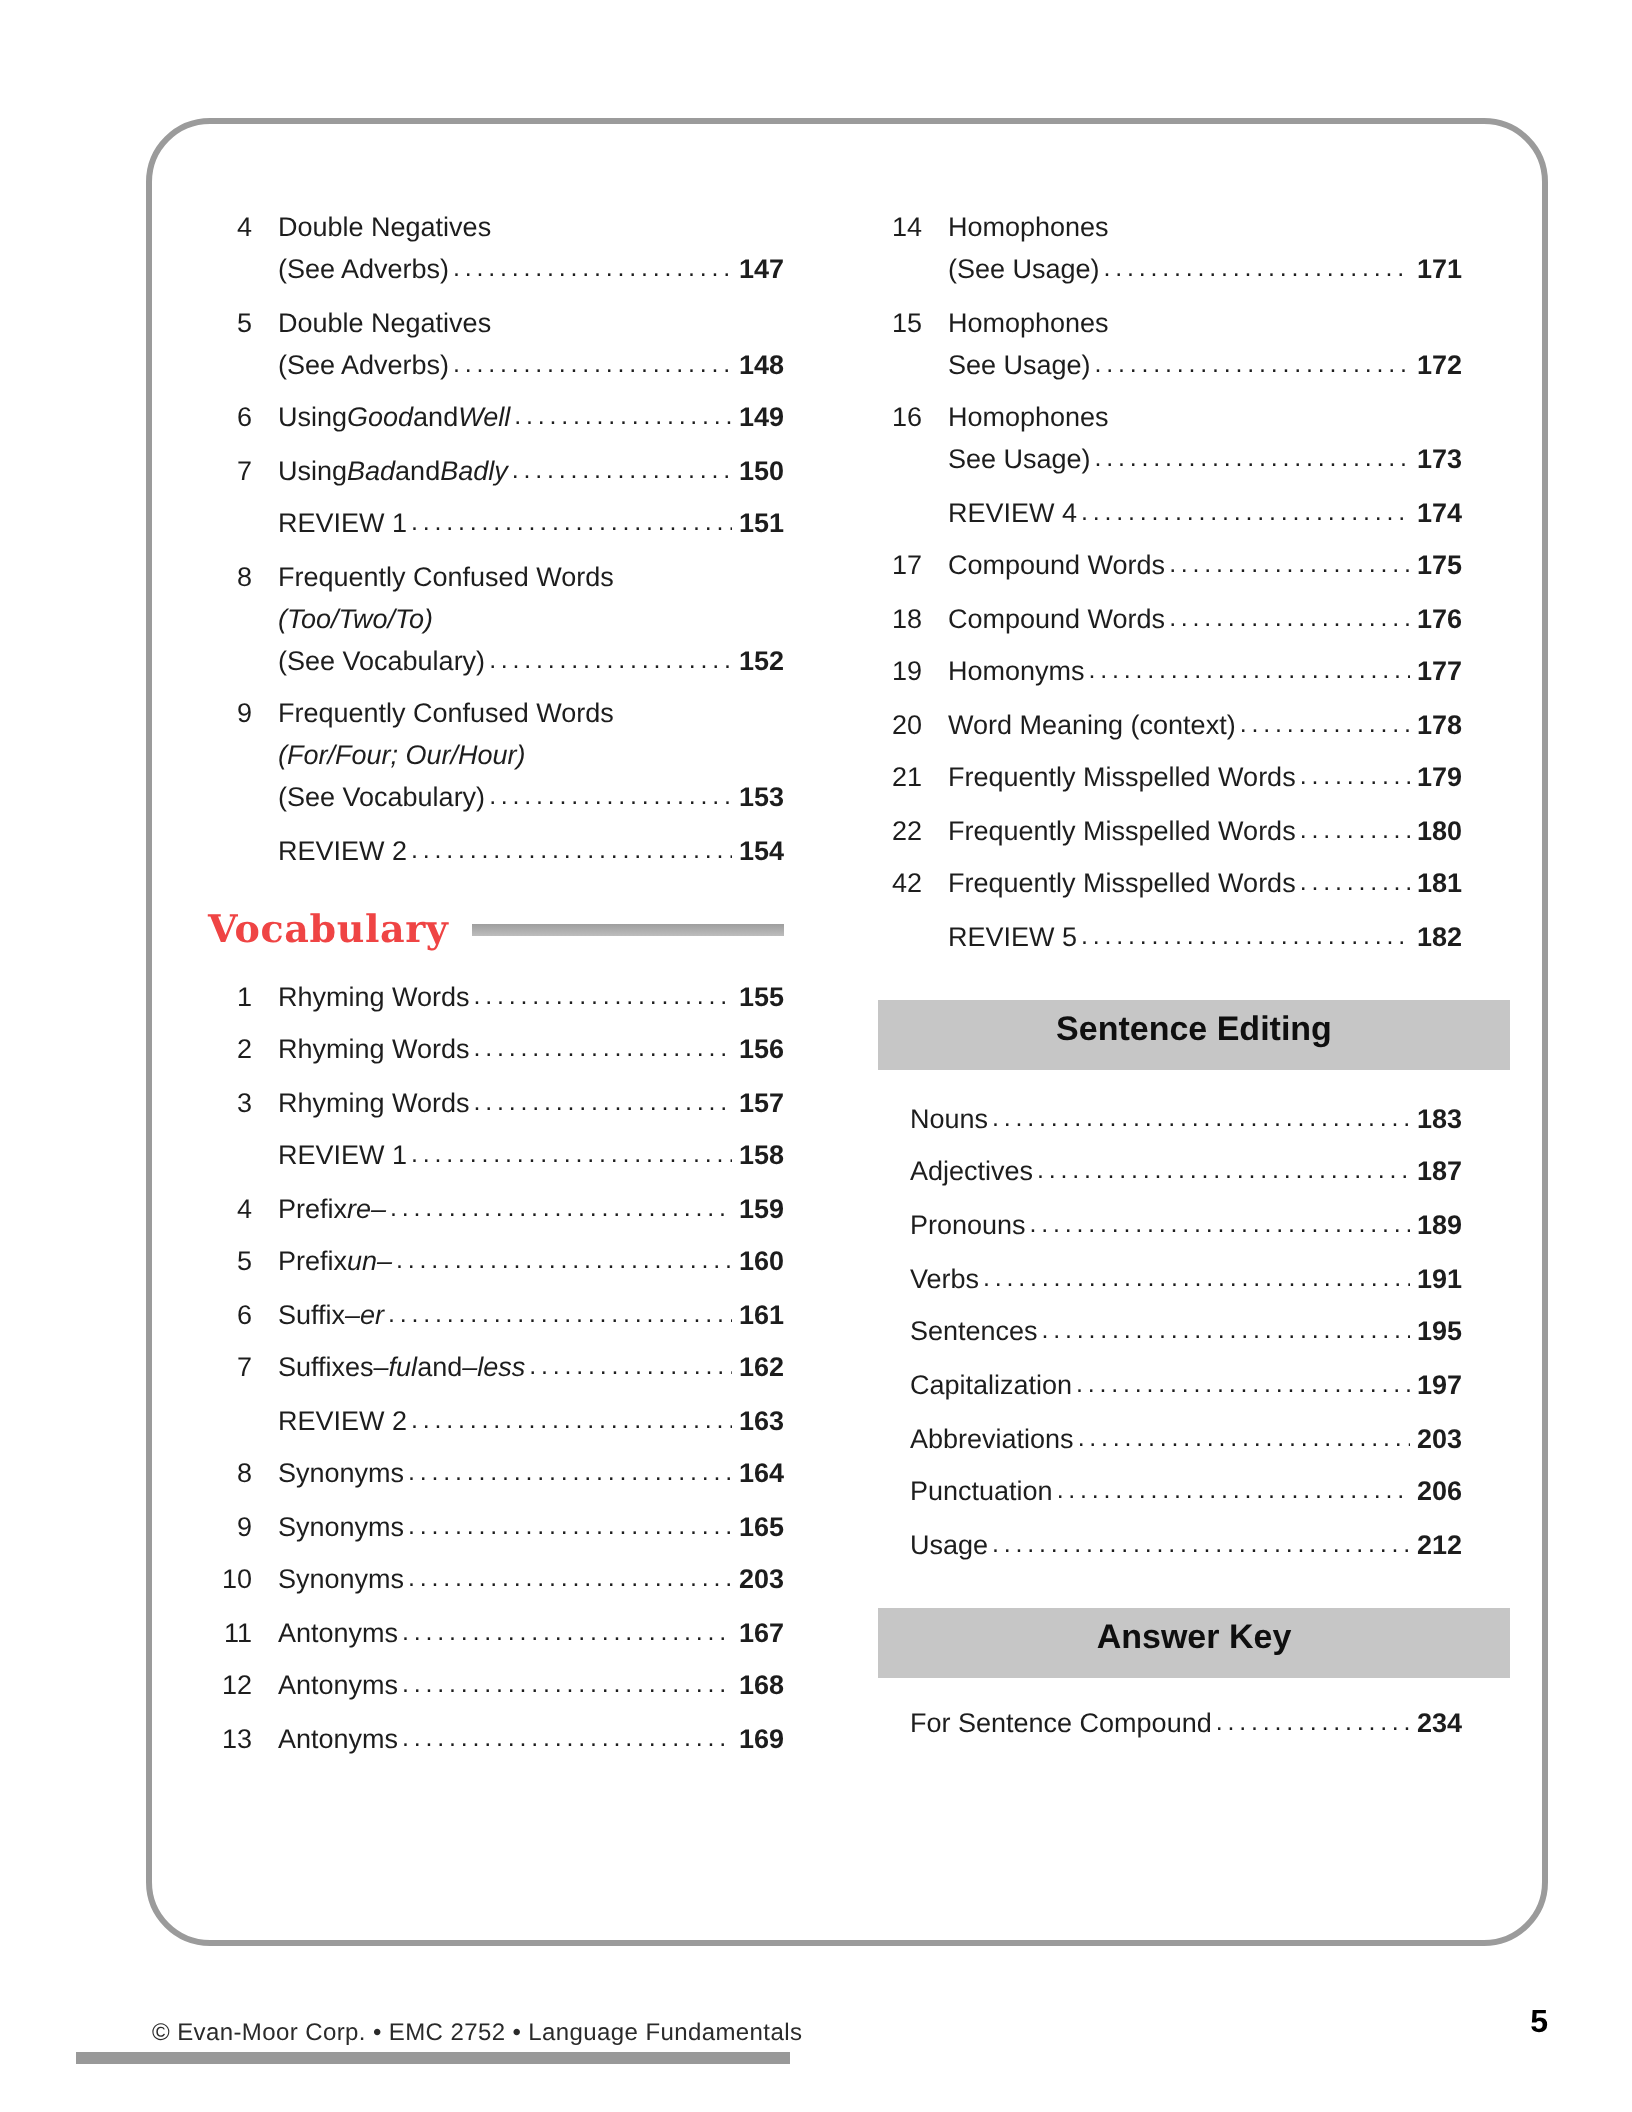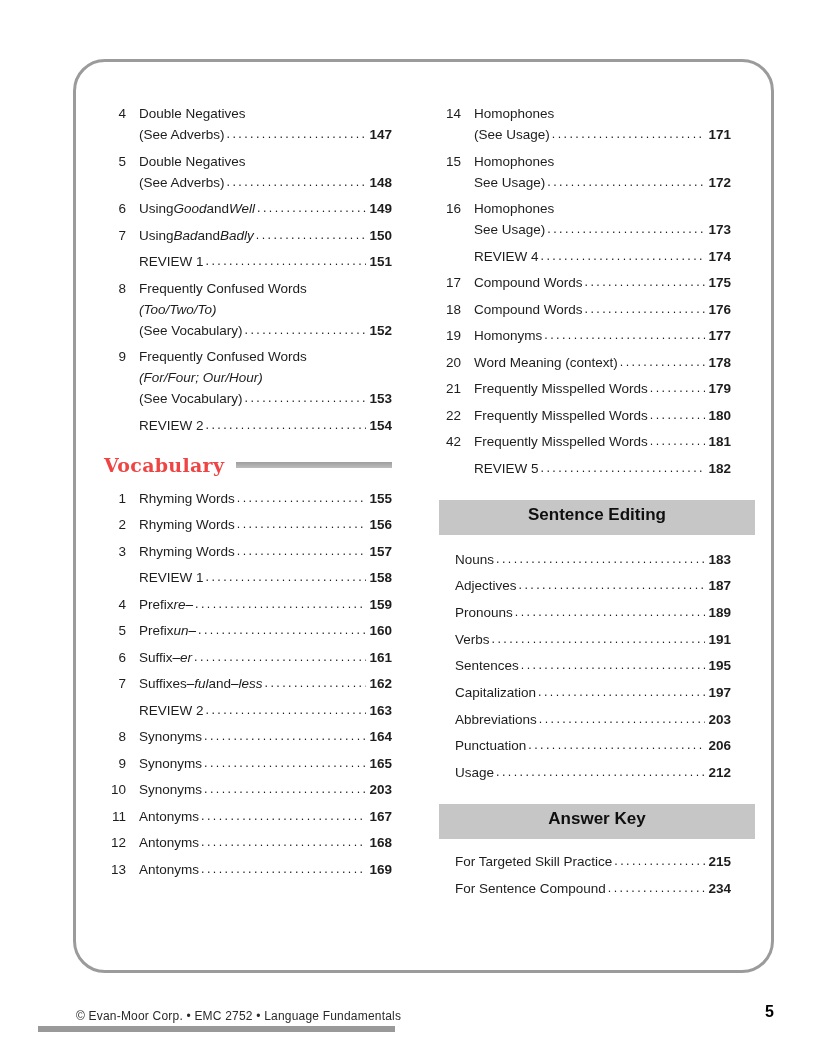--- a/index.html
+++ b/index.html
@@ -567,29 +567,20 @@
               </div>
             </div>
           </div>
         </div>
 
       <div class="banner banner-ak">Answer Key</div>
       <div id="right-ak" class="se-list">
           <div class="toc-entry flat">
             <div class="entry-body">
               <div class="entry-line leader-line">
-                <span>For Targeted Skill Practice </span>
-                <span class="dots"></span>
-                <span class="pg">215</span>
-              </div>
-            </div>
-          </div>
-          <div class="toc-entry flat">
-            <div class="entry-body">
-              <div class="entry-line leader-line">
                 <span>For Sentence Compound </span>
                 <span class="dots"></span>
                 <span class="pg">234</span>
               </div>
             </div>
           </div>
         </div>
     </div>
 
   </div>

